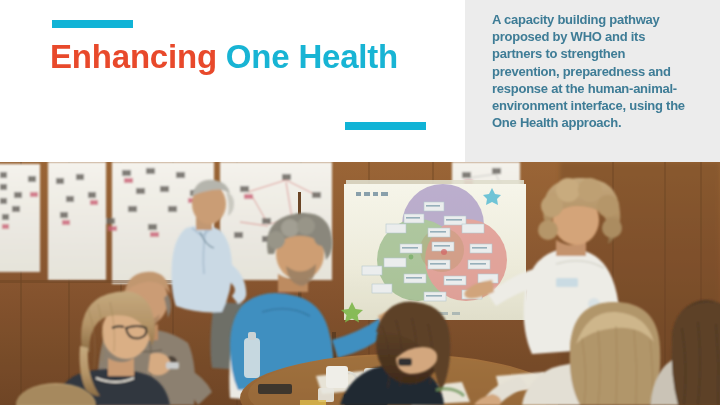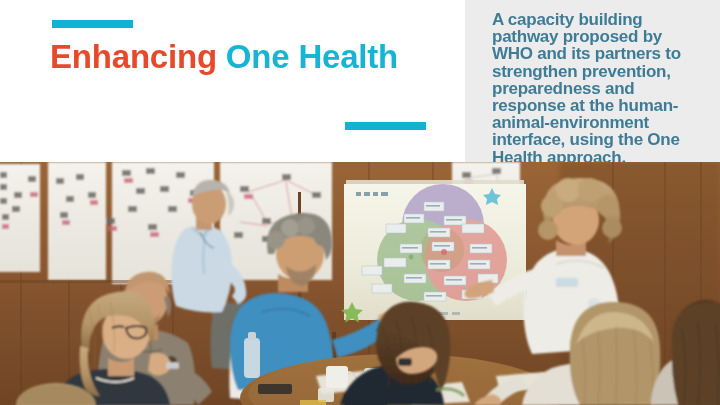--- a/index.html
+++ b/index.html
@@ -82,21 +82,21 @@
     width: 255px;
     height: 162px;
     background: #ececec;
   }
   .caption-text {
     position: absolute;
     left: 27px;
     top: 11px;
     width: 200px;
     margin: 0;
-    font-size: 17px;
+    font-size: 13px;
     line-height: 17.2px;
     font-weight: bold;
     color: #3e7c96;
     letter-spacing: -0.25px;
   }
 
   
   .photo {
     position: absolute;
     left: 0;

